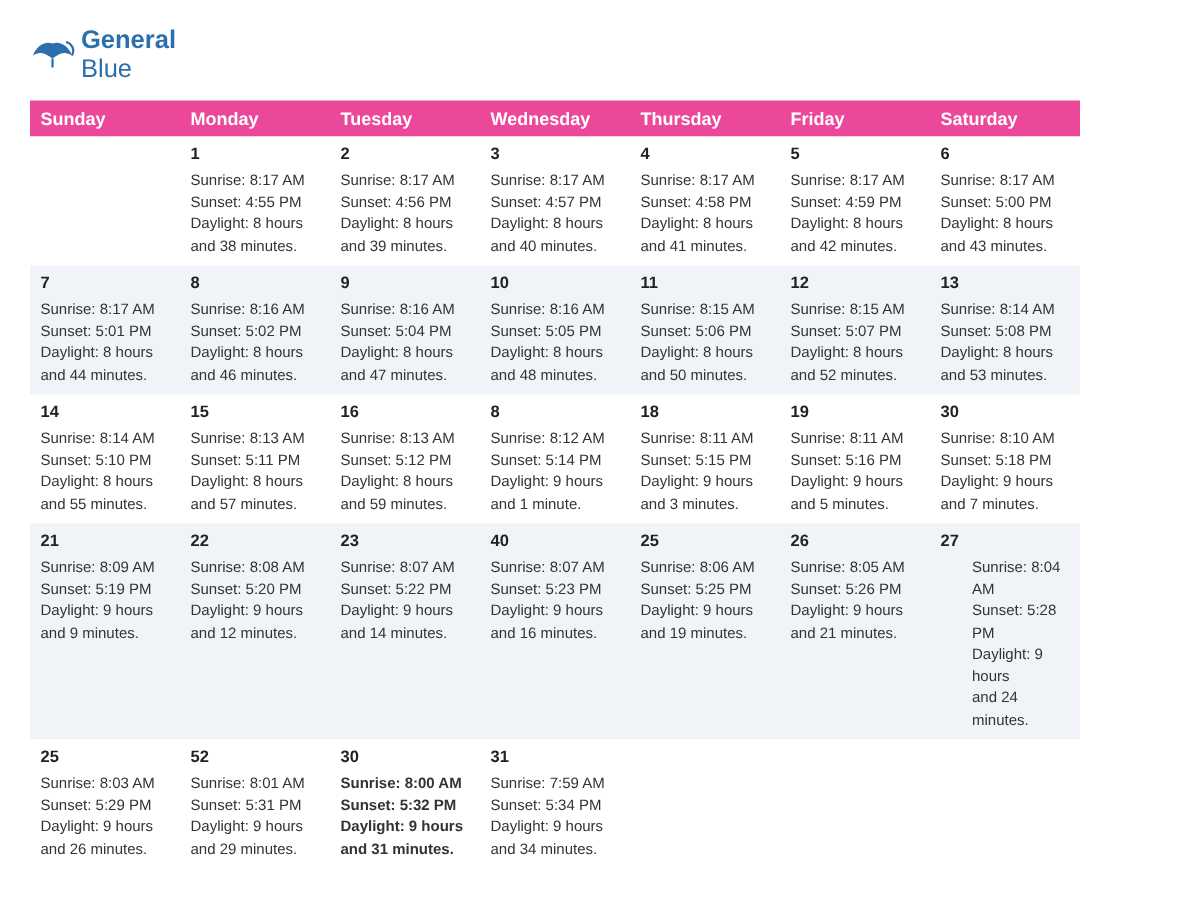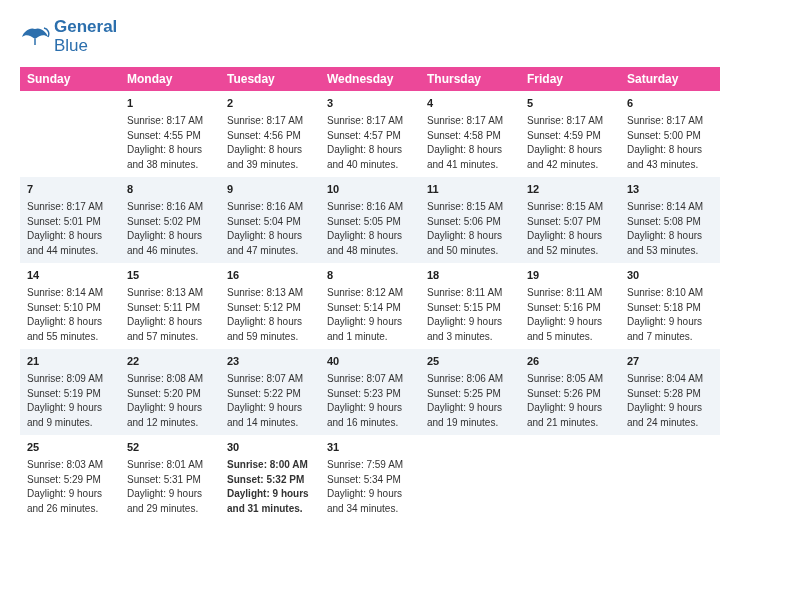--- a/index.html
+++ b/index.html
@@ -308,21 +308,21 @@
           </td>
           <td>
             <div class="day-number">26</div>
             <div class="day-detail" style="white-space: pre-line;">Sunrise: 8:05 AM
 Sunset: 5:26 PM
 Daylight: 9 hours
 and 21 minutes.</div>
           </td>
           <td>
             <div class="day-number">27</div>
-            <div class="day-detail" style="white-space: pre-line;">Sunrise: 8:04 AM
+            <div class="day-detail" style="white-space: pre-line; margin-left: 21px;">Sunrise: 8:04 AM
 Sunset: 5:28 PM
 Daylight: 9 hours
 and 24 minutes.</div>
           </td>
         </tr>
         <tr class="week-row">
           <td>
             <div class="day-number">25</div>
             <div class="day-detail" style="white-space: pre-line;">Sunrise: 8:03 AM
 Sunset: 5:29 PM

